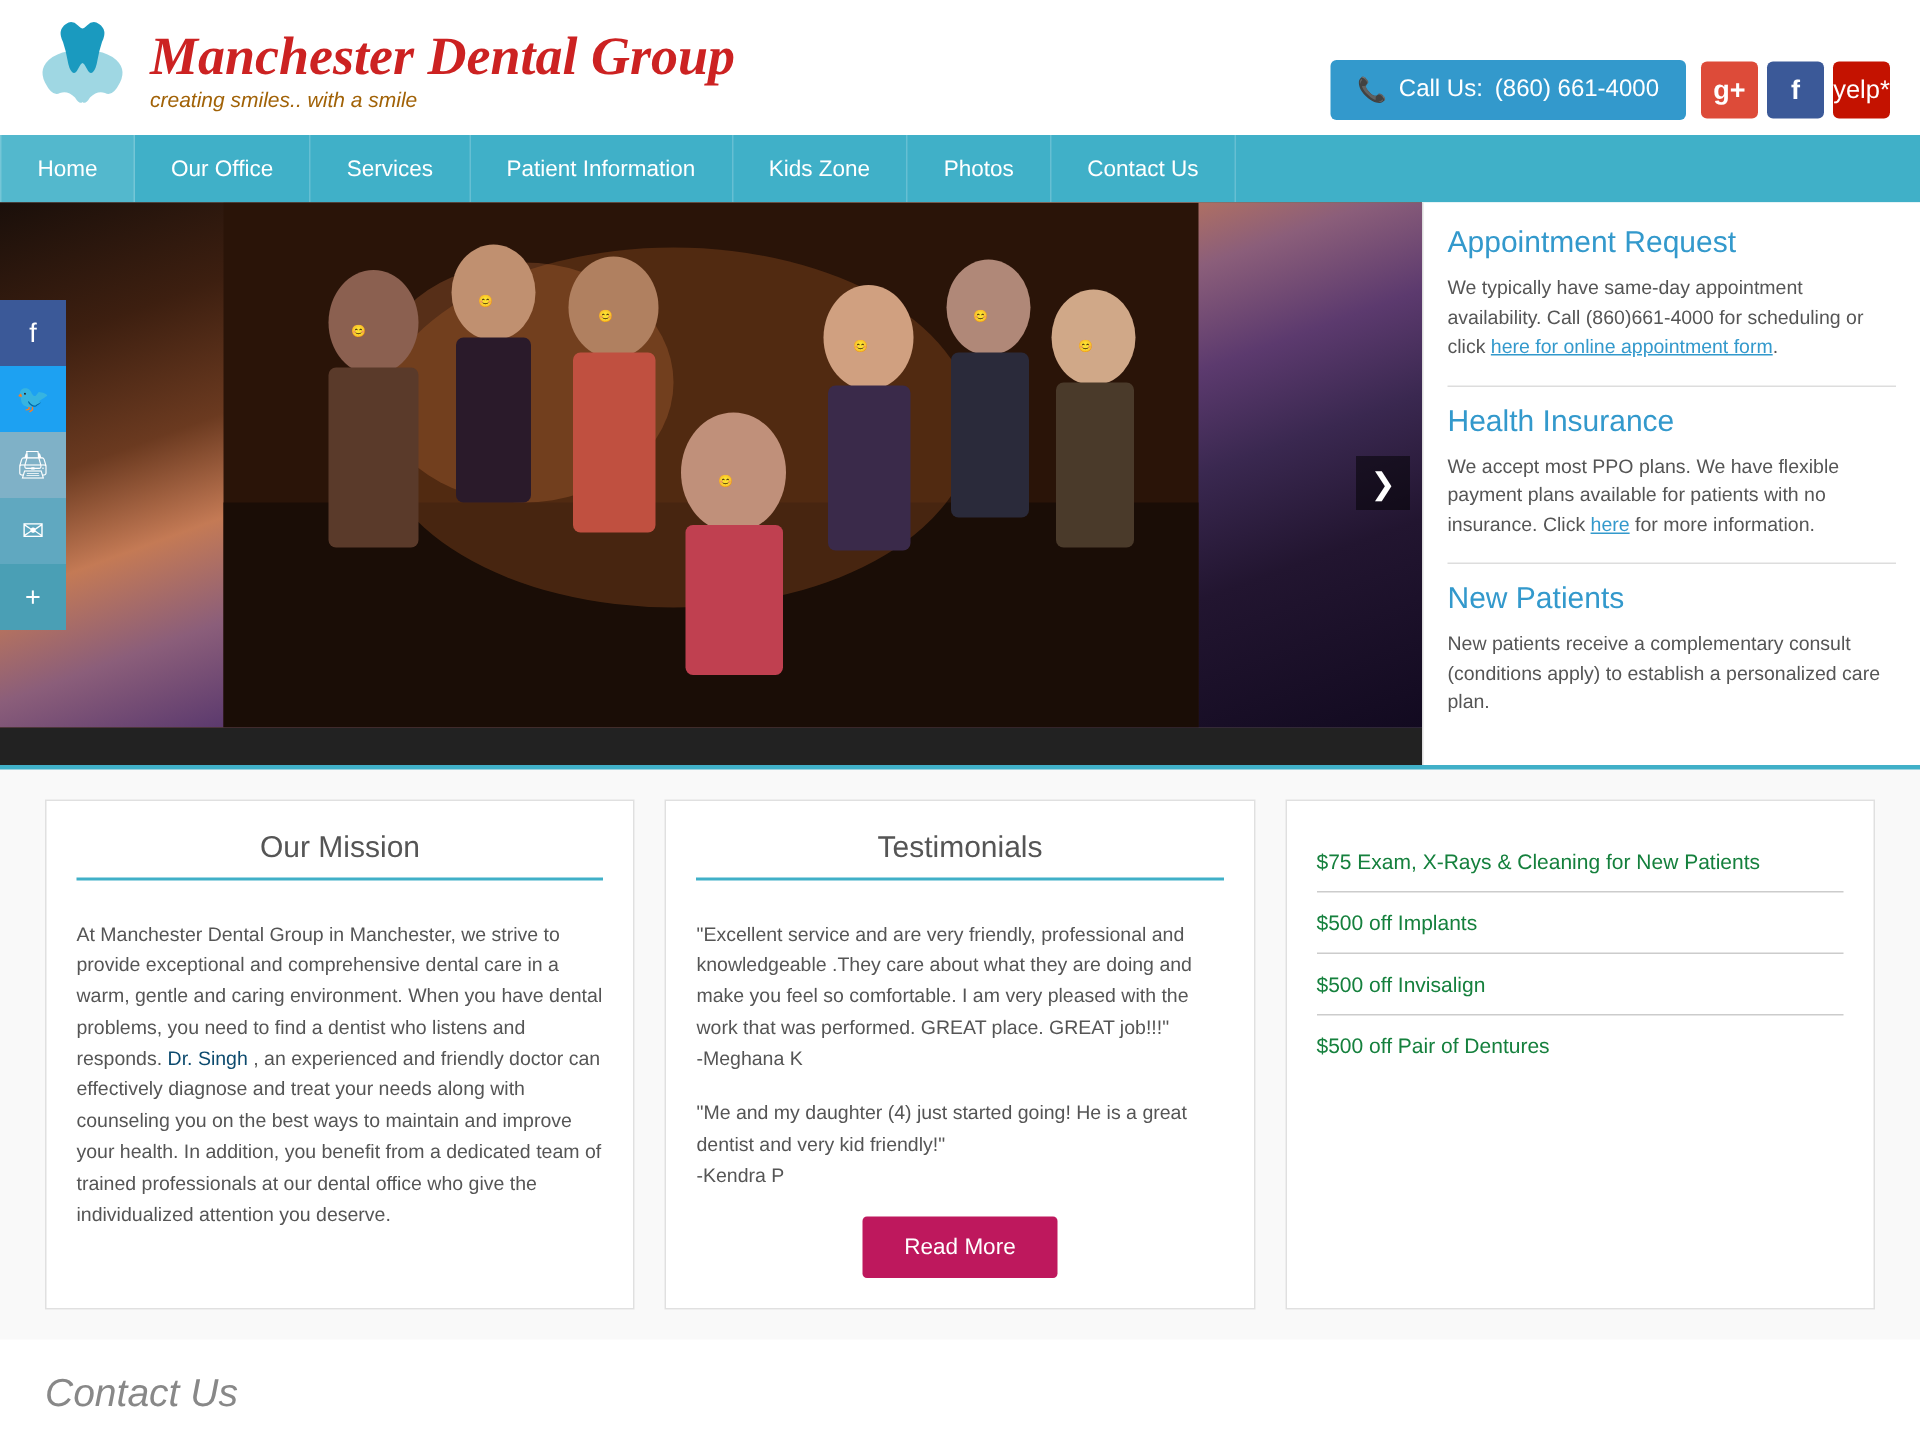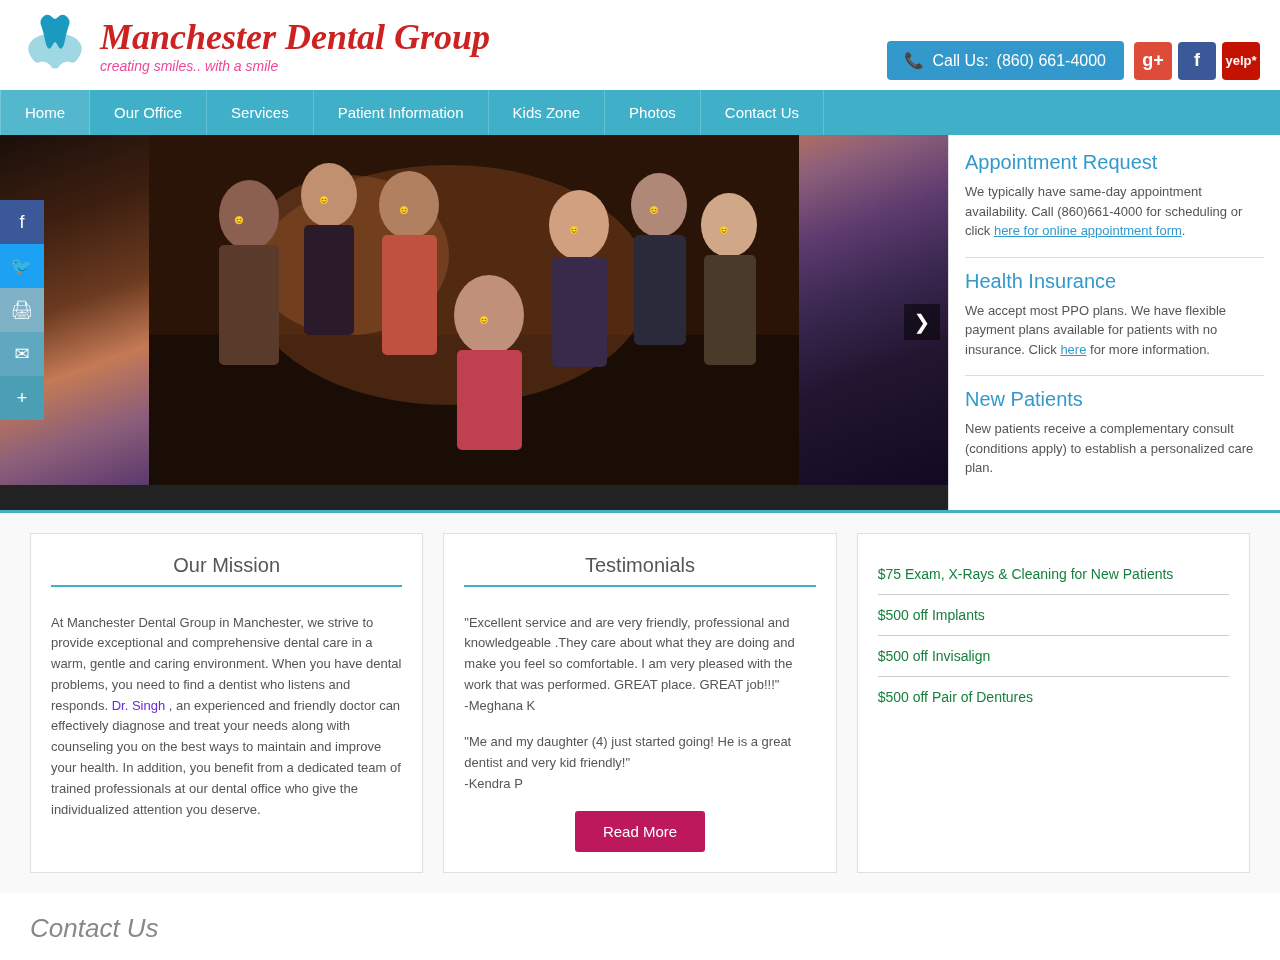--- a/index.html
+++ b/index.html
@@ -9,21 +9,21 @@
     .top-bar {
       background: #fff;
       display: flex;
       justify-content: space-between;
       align-items: flex-end;
       padding: 10px 20px;
     }
     .logo-area { display: flex; align-items: center; }
     .logo-text { margin-left: 10px; }
     .logo-name { font-size: 36px; color: #cc2222; font-family: Georgia, serif; font-style: italic; font-weight: bold; }
-    .logo-tagline { font-size: 14px; color: #ec4899; font-style: italic; }
+    .logo-tagline { font-size: 14px; color: #a16207; font-style: italic; }
     .top-right { display: flex; align-items: center; gap: 10px; }
     .call-btn {
       background: #3399cc;
       color: #fff;
       padding: 10px 18px;
       border-radius: 4px;
       font-size: 16px;
       display: flex;
       align-items: center;
       gap: 8px;
@@ -157,21 +157,21 @@
     .col-title {
       font-size: 20px;
       color: #555;
       text-align: center;
       margin-bottom: 26px;
       font-weight: normal;
       border-bottom: 2px solid #40b0c8;
       padding-bottom: 8px;
     }
     .col-text { font-size: 13px; color: #555; line-height: 1.6; }
-    .col-link { color: #6d28d9; text-decoration: none; }
+    .col-link { color: #0c4a6e; text-decoration: none; }
 
     
     .read-more-btn {
       display: block;
       margin: 16px auto 0;
       background: #be185d;
       color: #fff;
       border: none;
       padding: 12px 28px;
       font-size: 15px;
@@ -244,21 +244,21 @@
       <span>(860) 661-4000</span>
     </div>
     <div class="social-icons">
       <div class="social-icon social-google">
         <span>g+</span>
       </div>
       <div class="social-icon social-facebook">
         <span>f</span>
       </div>
       <div class="social-icon social-yelp">
-        <span style="font-size:13px; font-weight:bold;">yelp*</span>
+        <span style="font-size:17px; font-weight:normal;">yelp*</span>
       </div>
     </div>
   </div>
 </div>
 
 <nav>
   <a href="#" class="active">Home</a>
   <a href="#">Our Office</a>
   <a href="#">Services</a>
   <a href="#">Patient Information</a>

